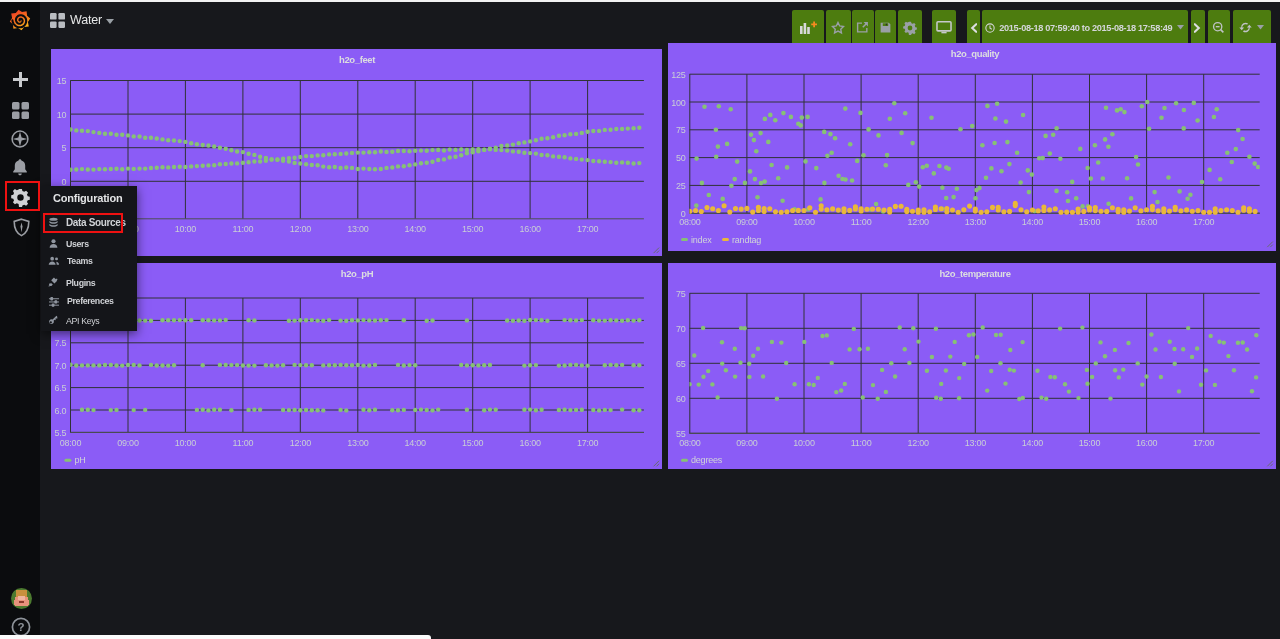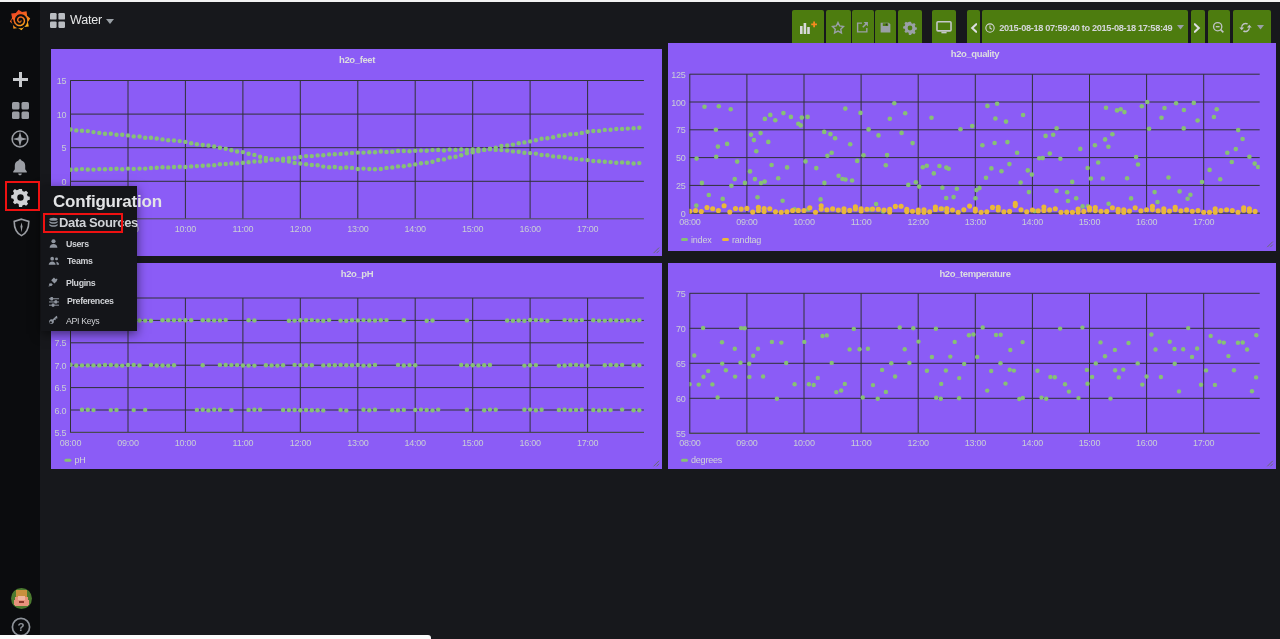--- a/index.html
+++ b/index.html
@@ -1162,30 +1162,30 @@
       </g>
       <rect x="13" y="195.7" width="7" height="3" rx="1.5" fill="#87c175"></rect>
       <text x="23" y="200.39999999999998" class="lg">degrees</text>
       <g stroke="#6a6c70" stroke-width="1">
         <line x1="599.3" y1="203.3" x2="604.8" y2="197.8"></line>
         <line x1="602.3" y1="203.3" x2="604.8" y2="200.8"></line>
       </g>
     </svg>
   </div>
 <div style="position:absolute;left:41px;top:186px;width:96px;height:145px;background:#141519;box-shadow:0 3px 10px rgba(0,0,0,0.55);z-index:40"></div>
-<div style="position:absolute;left:53px;top:192px;font-size:17px;font-weight:bold;color:#e3e4e6;letter-spacing:-0.2px;z-index:41">Configuration</div>
+<div style="position:absolute;left:53px;top:192px;font-size:11px;font-weight:bold;color:#e3e4e6;letter-spacing:-0.2px;z-index:41">Configuration</div>
 <div style="position:absolute;left:48px;top:217.2px;z-index:41;display:flex;align-items:center;height:11px">
     <svg width="11" height="11" viewBox="0 0 24 24">
       <g fill="#9096a0">
         <ellipse cx="12" cy="5" rx="9" ry="3.4"></ellipse>
         <path d="M3 8c0 1.9 4 3.4 9 3.4s9-1.5 9-3.4v3.5c0 1.9-4 3.4-9 3.4s-9-1.5-9-3.4z"></path>
         <path d="M3 14.5c0 1.9 4 3.4 9 3.4s9-1.5 9-3.4V18c0 1.9-4 3.4-9 3.4S3 19.9 3 18z"></path>
       </g>
     </svg>
-    <span style="font-size:13px;font-weight:bold;color:#d0d2d6;letter-spacing:-0.35px;white-space:nowrap">Data Sources</span>
+    <span style="margin-left:7px;font-size:10px;font-weight:bold;color:#d0d2d6;letter-spacing:-0.35px;white-space:nowrap">Data Sources</span>
   </div>
 <div style="position:absolute;left:48px;top:238.0px;z-index:41;display:flex;align-items:flex-end;height:11px">
     <svg width="11" height="11" viewBox="0 0 24 24">
       <g fill="#9096a0">
         <circle cx="12" cy="7" r="4.5"></circle>
         <path d="M3.5 21c0-4.7 3.8-8 8.5-8s8.5 3.3 8.5 8z"></path>
       </g>
     </svg>
     <span style="margin-left:7px;font-size:8.8px;font-weight:bold;color:#d0d2d6;letter-spacing:-0.35px;white-space:nowrap">Users</span>
   </div>

